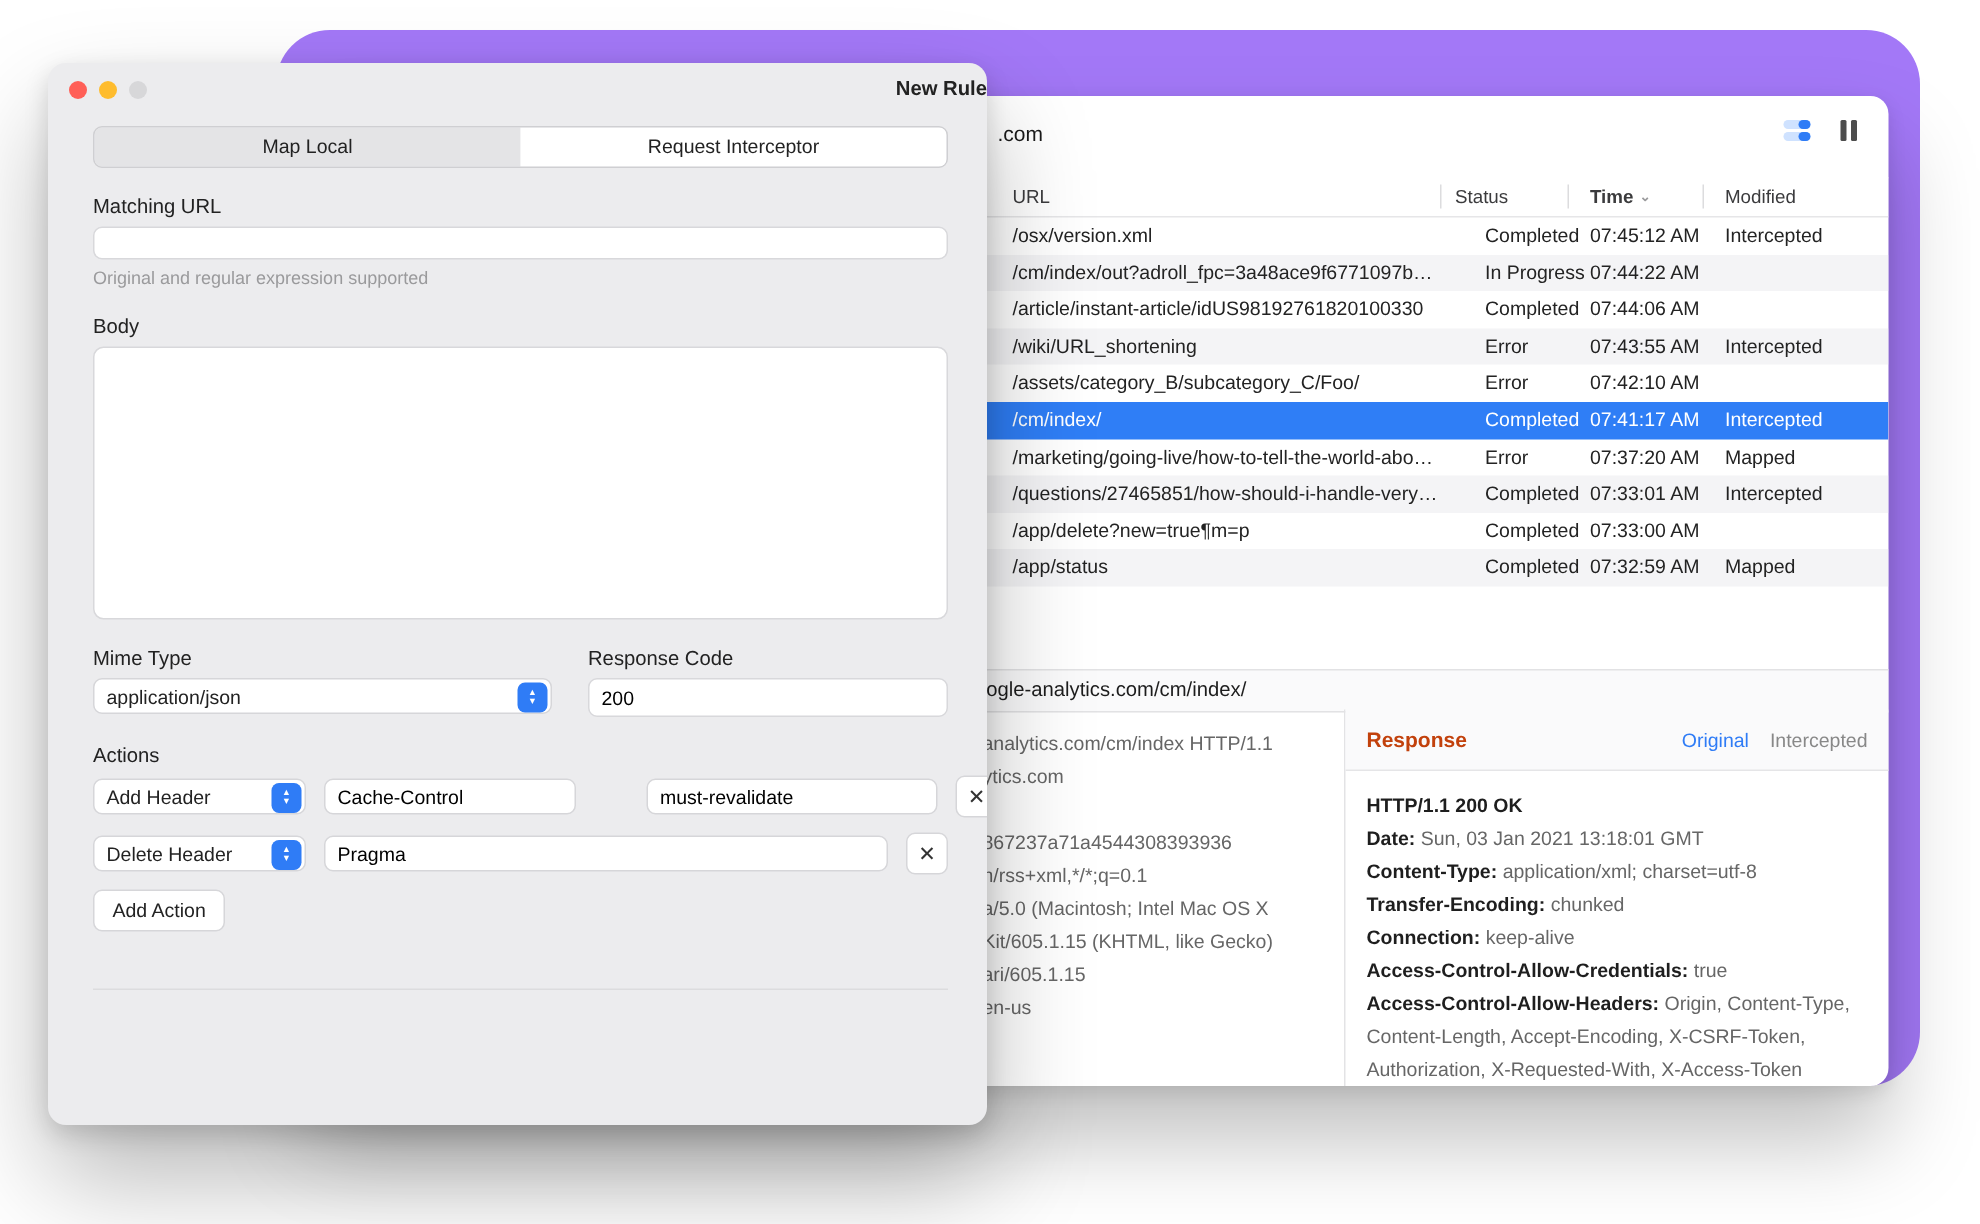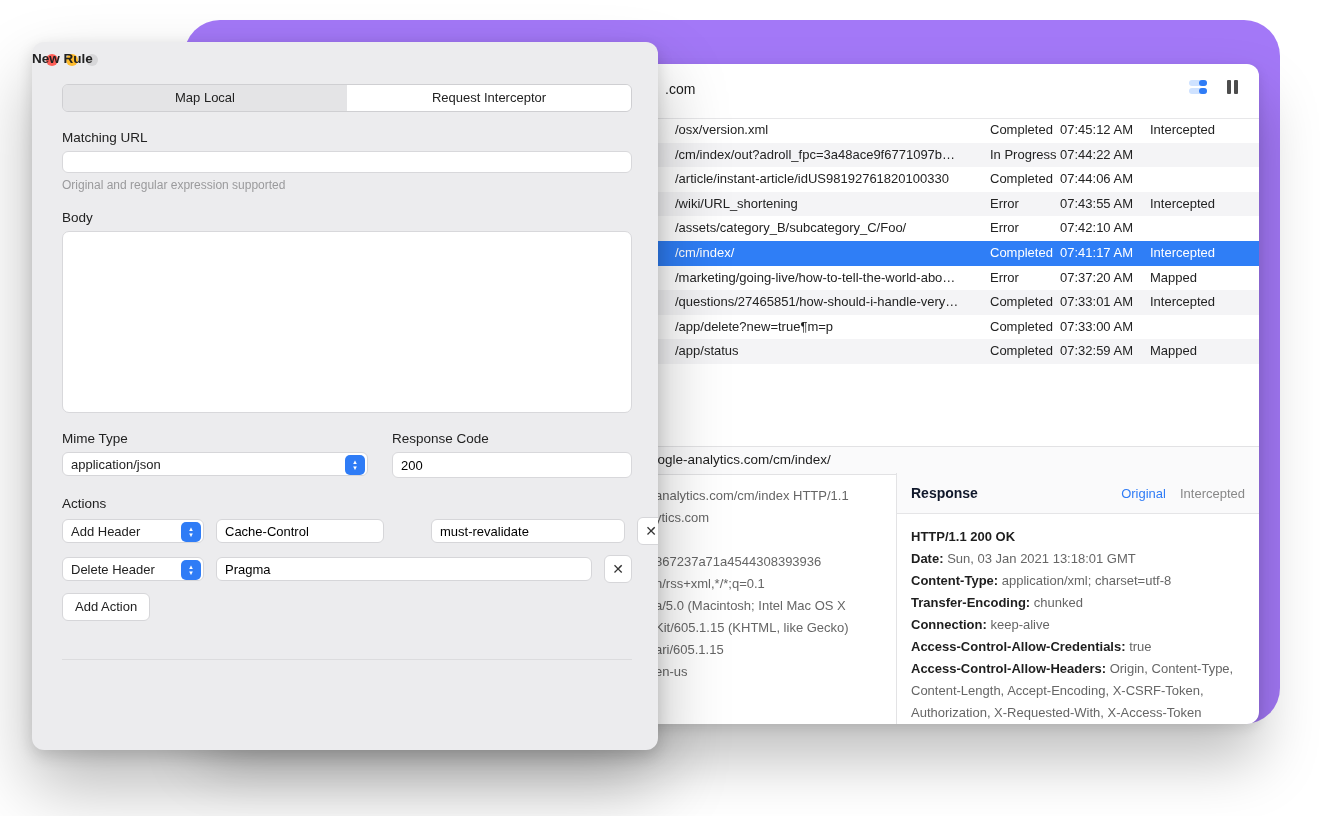--- a/index.html
+++ b/index.html
@@ -32,35 +32,35 @@
 .c-time{left:845px;width:85px;padding-left:10px}
 .c-mod{left:935px;width:110px;padding-left:10px}
 
 .midbar{position:absolute;left:0;top:382px;right:0;height:27px;border-top:1px solid #e2e2e4;border-bottom:1px solid #e2e2e4;background:#fafafb}
 .midbar span{position:absolute;left:430px;top:5px;font-size:13.5px;color:#1d1d1d}
 .detail{position:absolute;left:0;top:409px;right:0;bottom:0;display:flex}
 .req{width:692px;border-right:1px solid #e3e3e5;box-sizing:border-box;padding:12px 20px 12px 450px;font-size:13px;line-height:22px;color:#666;overflow:hidden}
 .req .ln{white-space:nowrap}
 .resp{flex:1;padding:0}
 .resp-head{height:40px;border-bottom:1px solid #e5e5e7;display:flex;align-items:center;padding:0 14px;background:#fafafb}
-.resp-head .title{font-weight:600;font-size:14px;color:#0f172a}
+.resp-head .title{font-weight:600;font-size:14px;color:#c2410c}
 .resp-head .spacer{flex:1}
 .resp-head .lnk{font-size:13px;margin-left:14px;color:#888}
 .resp-head .lnk.active{color:#2f7cf6}
 .resp-body{padding:12px 14px;font-size:13px;line-height:22px;color:#666}
 .resp-body b{color:#1e1e1e;font-weight:600}
 
 .dlg{position:absolute;left:32px;top:42px;width:626px;height:708px;background:#ececee;border-radius:12px;box-shadow:0 36px 70px rgba(0,0,0,0.28),0 6px 16px rgba(0,0,0,0.15);overflow:hidden}
 .dlg .titlebar{height:34px;position:relative}
 .traffic{position:absolute;left:14px;top:12px;display:flex;gap:8px}
 .traffic span{width:12px;height:12px;border-radius:50%;display:block}
 .tl-r{background:#ff5f57}
 .tl-y{background:#febc2e}
 .tl-g{background:#d7d7d9}
-.dlg-title{position:absolute;left:0;right:0;top:9px;text-align:left;font-size:13.5px;font-weight:600;color:#222}
+.dlg-title{position:absolute;left:0;right:0;top:9px;text-align:right;font-size:13.5px;font-weight:600;color:#222}
 .dlg-body{padding:8px 26px 0 30px}
 .seg{display:flex;height:26px;border:1px solid #cfcfd2;border-radius:6px;overflow:hidden;margin-bottom:18px}
 .seg div{flex:1;text-align:center;line-height:26px;font-size:13px;color:#222}
 .seg .active{background:#fff}
 .seg .inactive{background:#e4e4e6}
 .lbl{font-size:13.5px;color:#222;margin-bottom:6px}
 .hint{font-size:12px;color:#9a9a9c;margin-top:5px}
 .input{height:22px;background:#fff;border:1px solid #d8d8db;border-radius:6px;padding:0 8px;width:100%;box-sizing:border-box;font-size:13px}
 .section{margin-bottom:18px}
 .textarea{height:182px;background:#fff;border:1px solid #d8d8db;border-radius:7px;width:100%;box-sizing:border-box}
@@ -91,20 +91,29 @@
             <span class="row2"></span>
           </div>
         <div class="icon-pause">
             <span></span>
             <span></span>
           </div>
       </div>
     </div>
 
     <div class="table-area">
+      <div class="thead">
+        <div class="cell" style="left:460px;width:290px">URL</div>
+        <div class="div" style="left:755px"></div>
+        <div class="cell" style="left:755px;width:80px">Status</div>
+        <div class="div" style="left:840px"></div>
+        <div class="cell" style="left:845px;width:85px;font-weight:600"><span>Time</span><span class="sort-caret">⌄</span></div>
+        <div class="div" style="left:930px"></div>
+        <div class="cell" style="left:935px;width:110px">Modified</div>
+      </div>
       <div class="tbody" id="tbody">
           <div class="trow">
             <span class="c c-url">/osx/version.xml</span>
             <span class="c c-status">Completed</span>
             <span class="c c-time">07:45:12 AM</span>
             <span class="c c-mod">Intercepted</span>
           </div>
           <div class="trow striped">
             <span class="c c-url">/cm/index/out?adroll_fpc=3a48ace9f6771097bb…</span>
             <span class="c c-status">In Progress</span>

